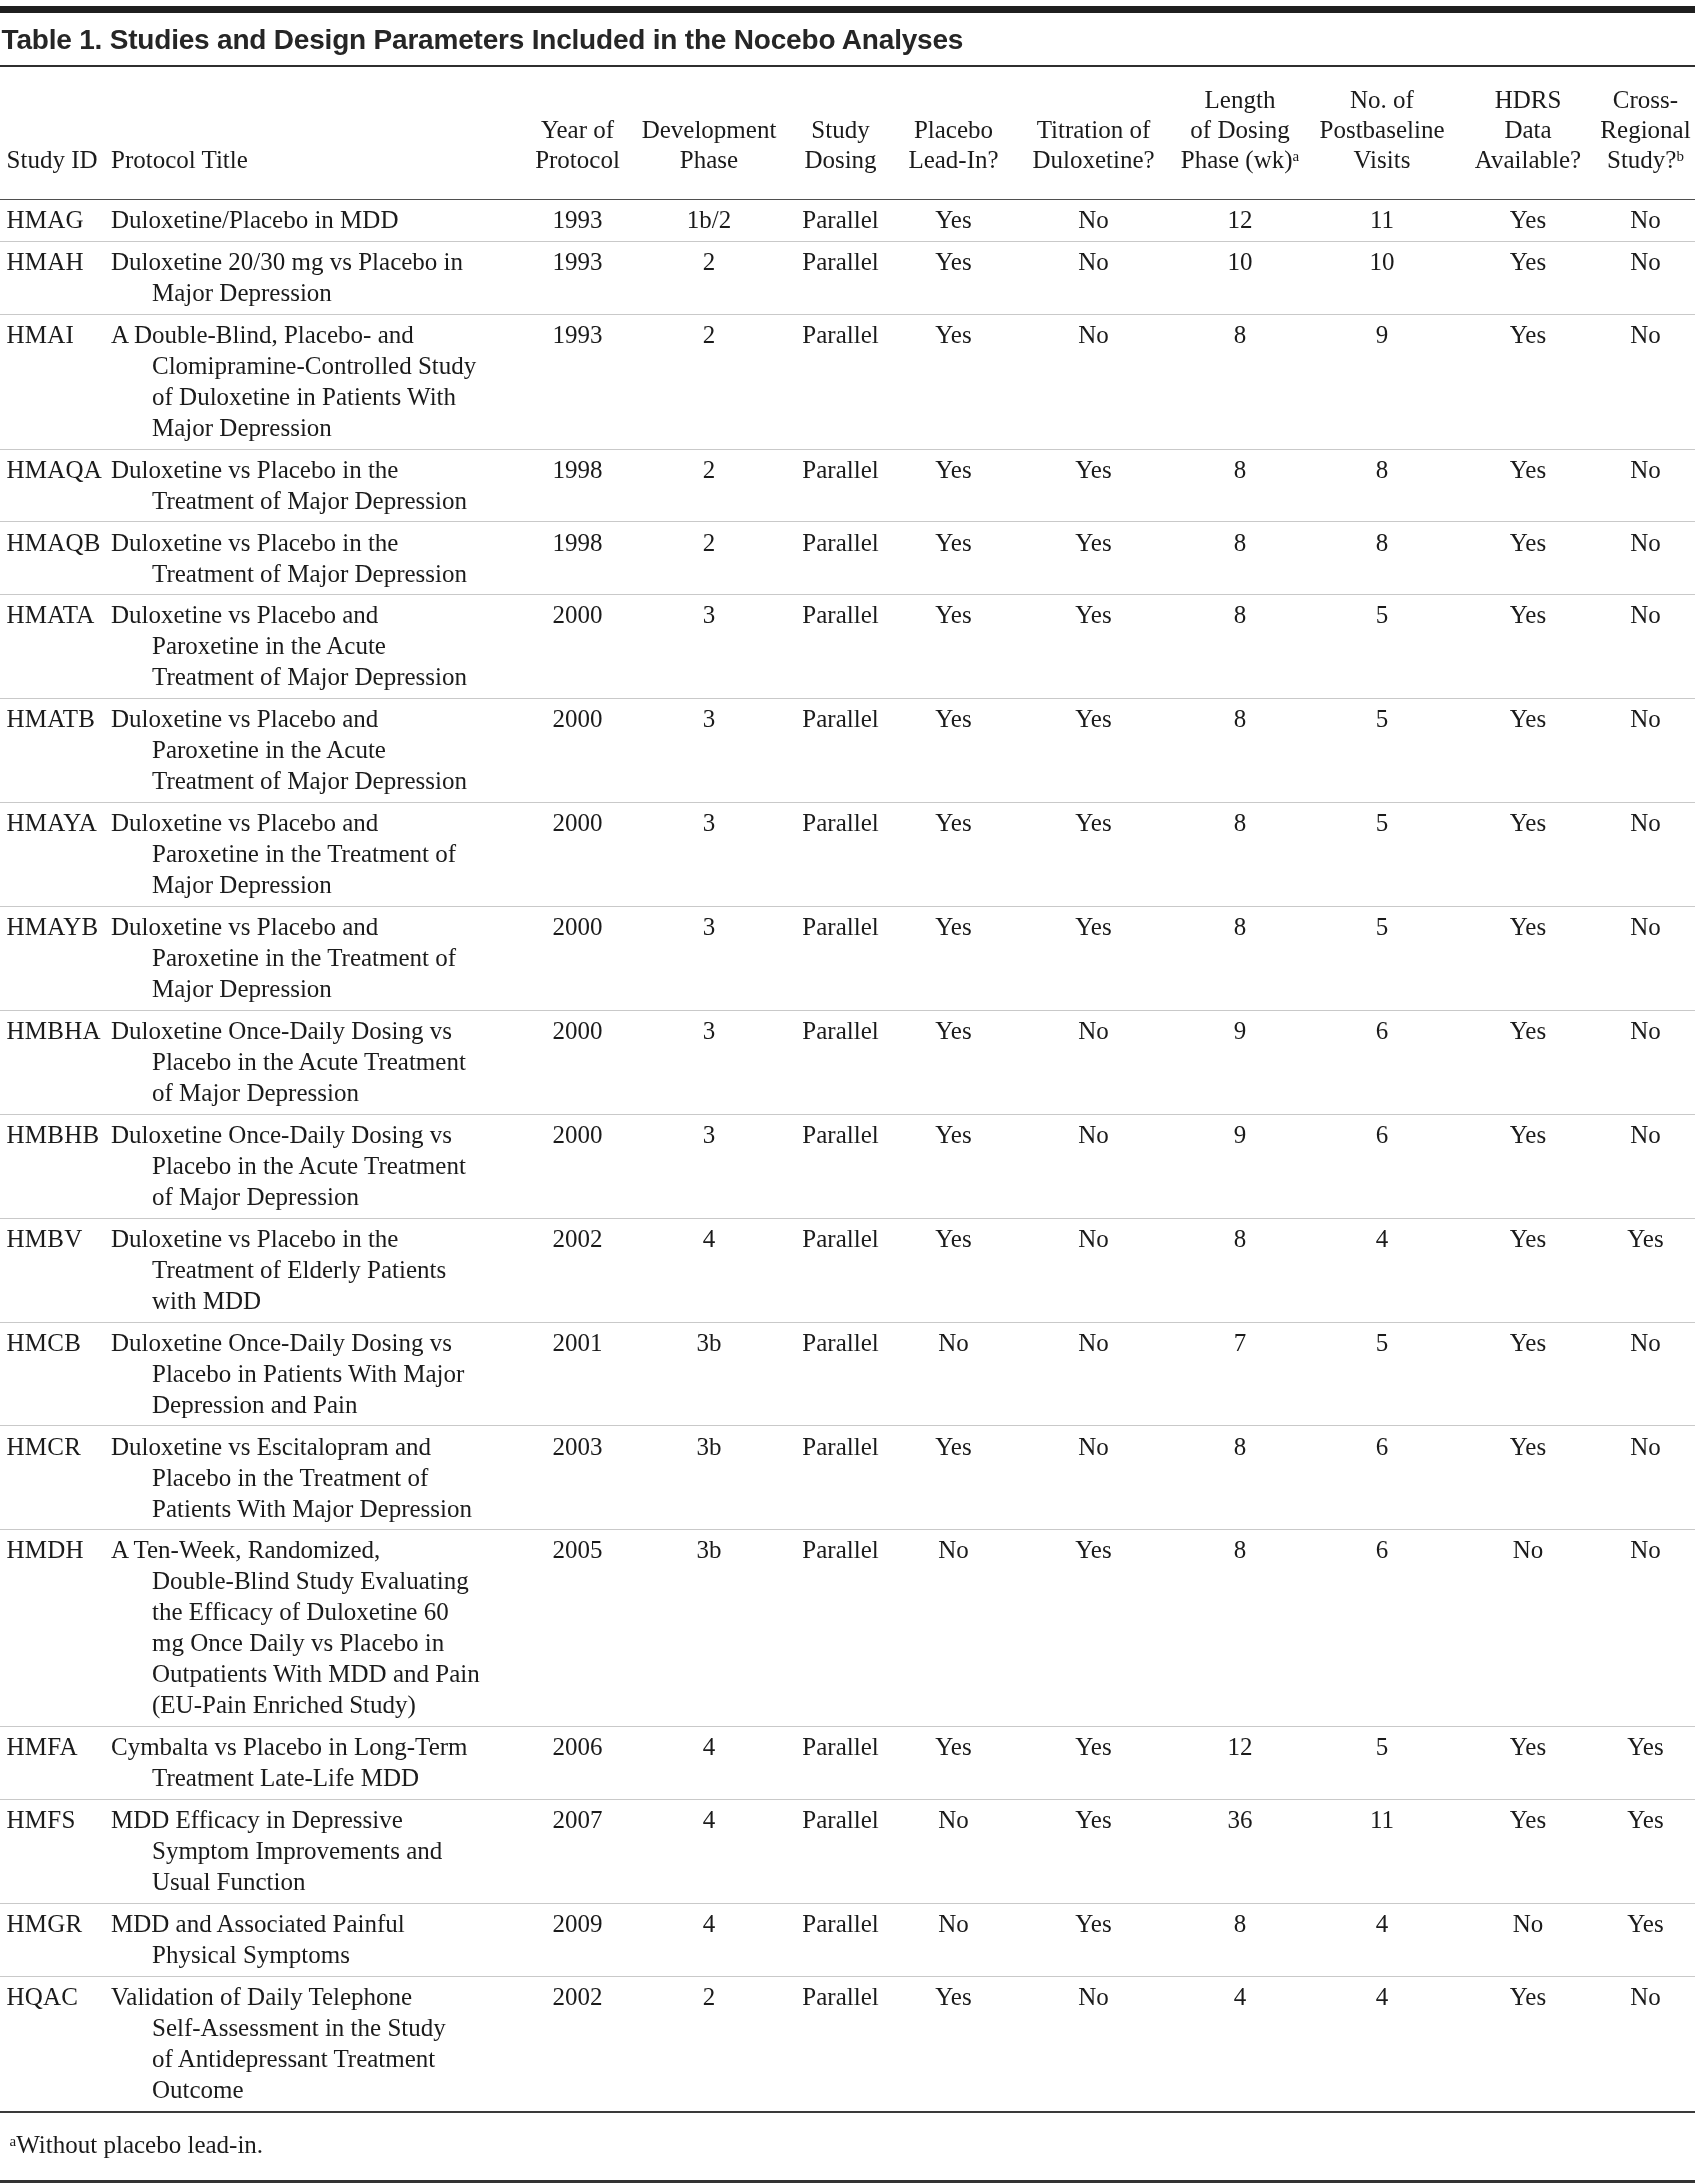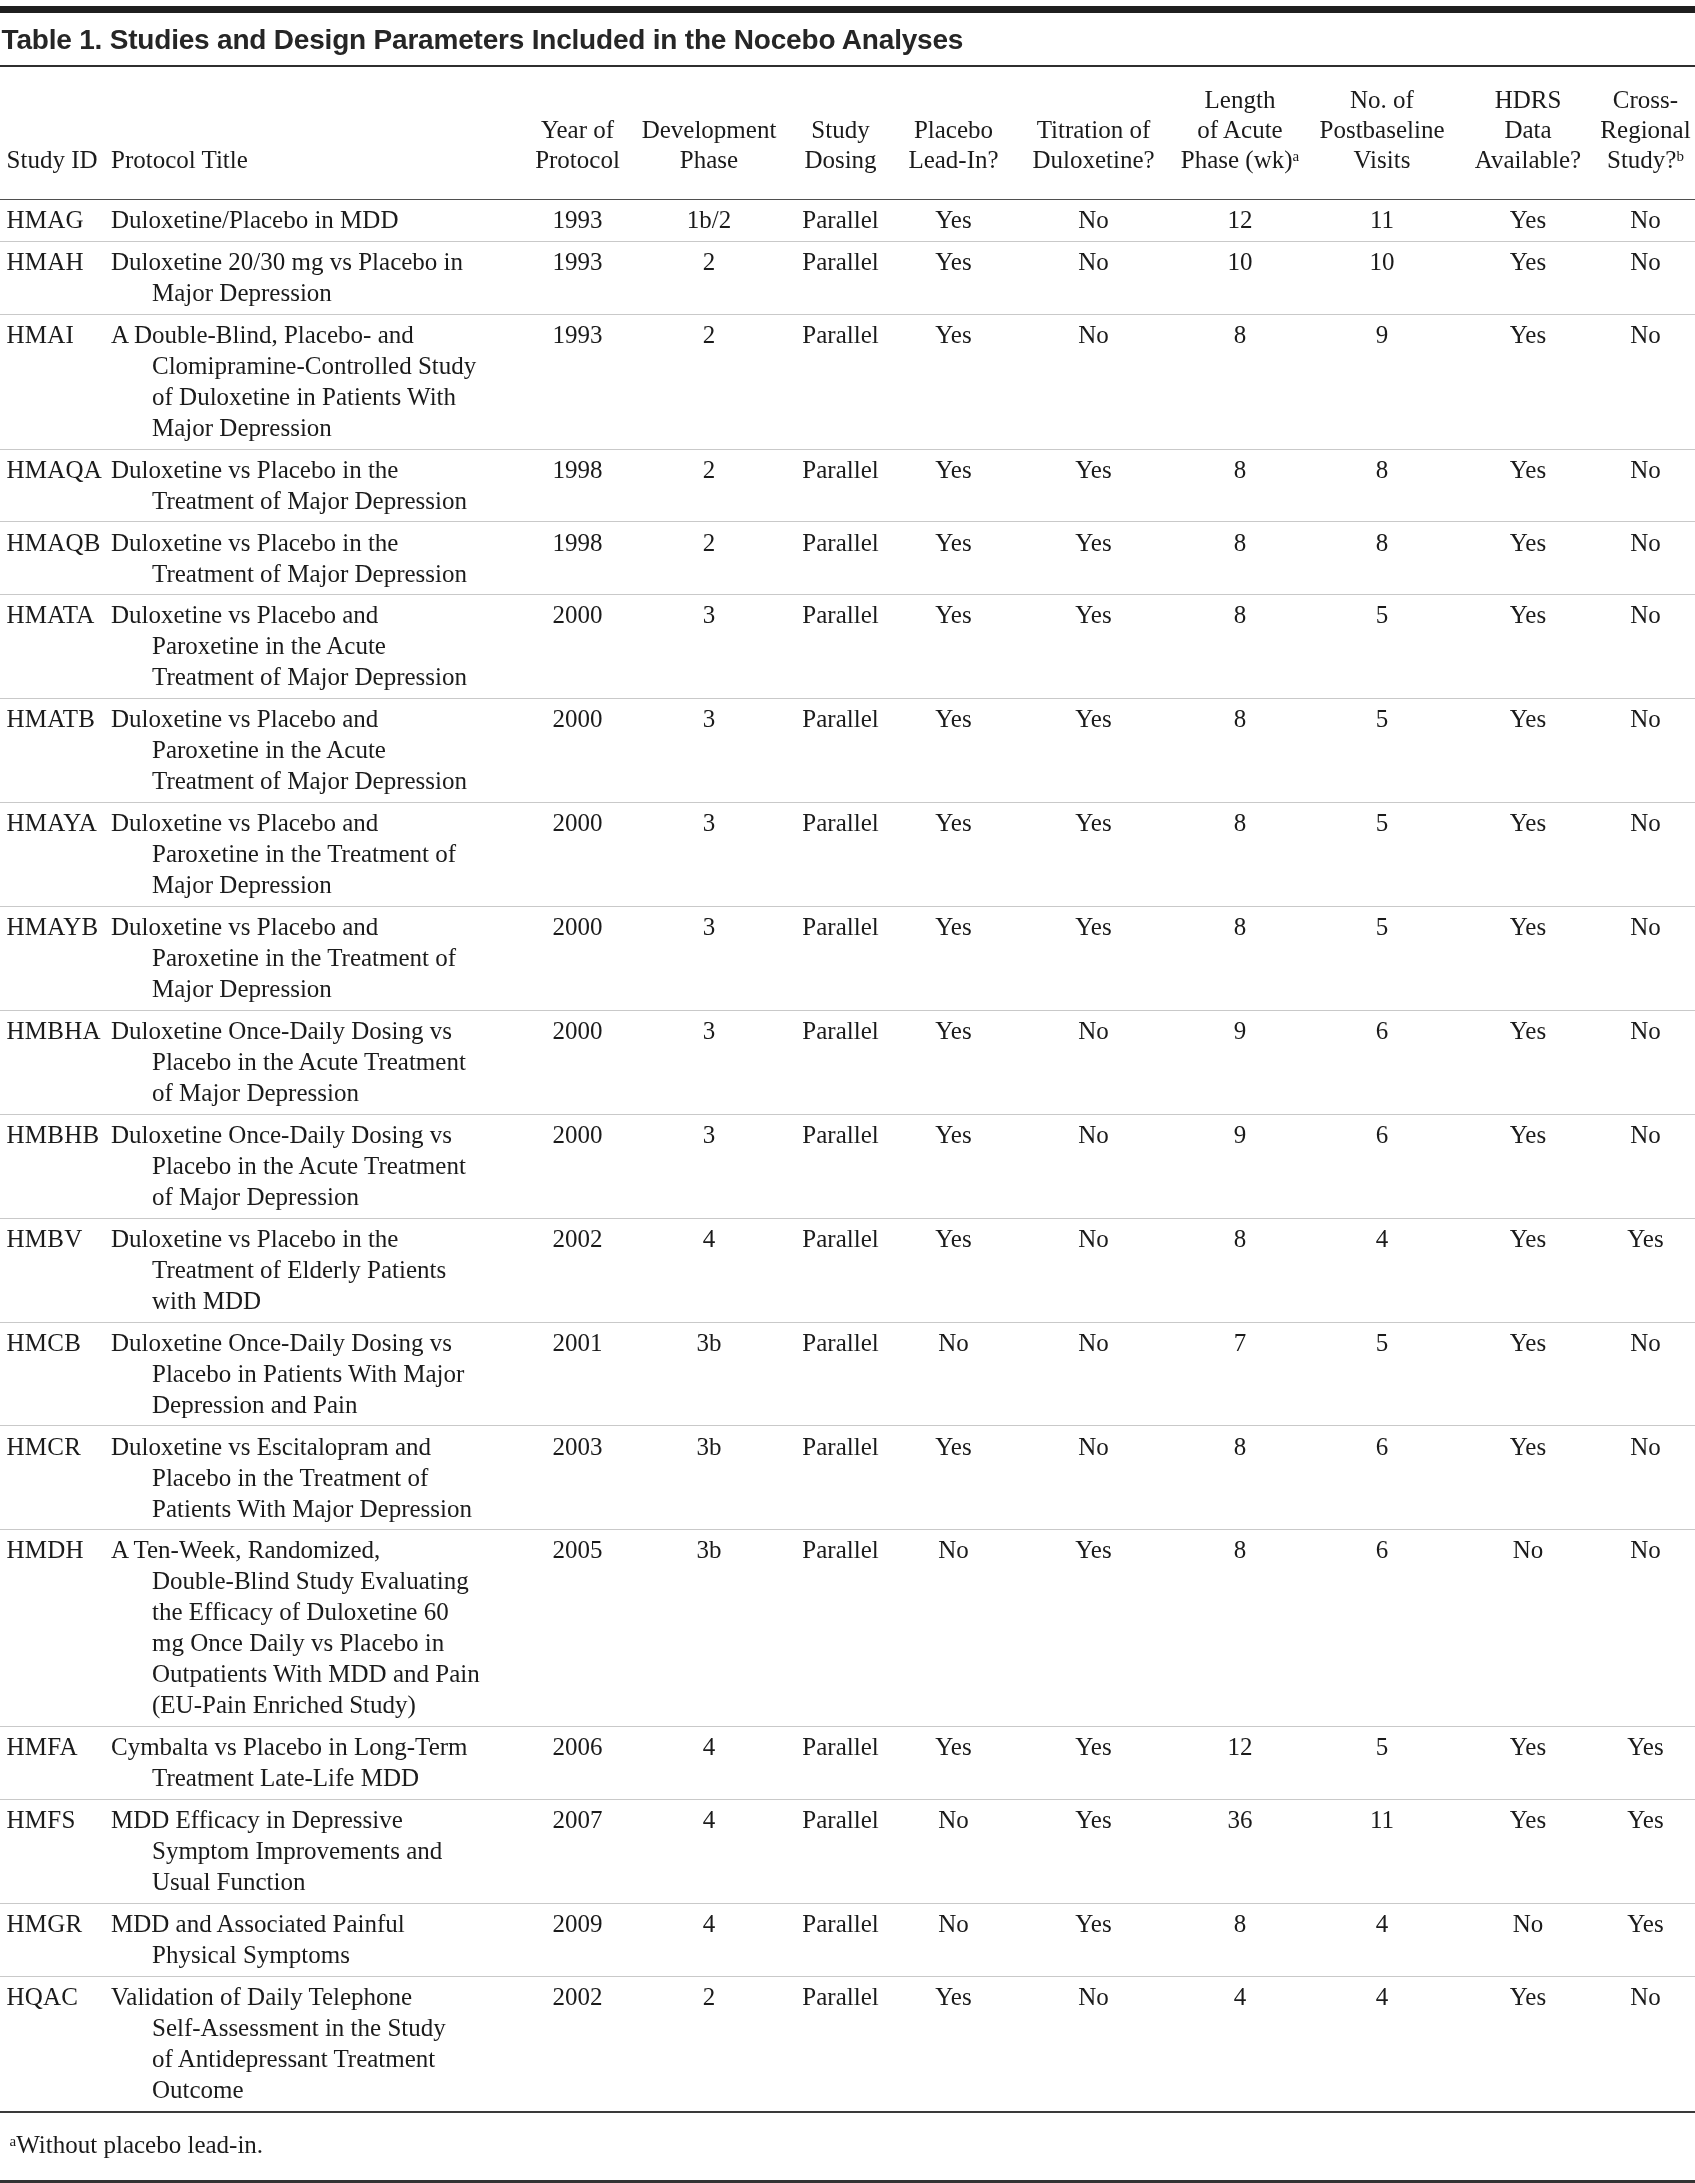--- a/index.html
+++ b/index.html
@@ -140,21 +140,21 @@
         <th class="h-center">
           <div>Placebo</div>
           <div>Lead-In?</div>
         </th>
         <th class="h-center">
           <div>Titration of</div>
           <div>Duloxetine?</div>
         </th>
         <th class="h-center">
           <div>Length</div>
-          <div>of Acute</div>
+          <div>of Dosing</div>
           <div><span>Phase (wk)</span><sup>a</sup></div>
         </th>
         <th class="h-center">
           <div>No. of</div>
           <div>Postbaseline</div>
           <div>Visits</div>
         </th>
         <th class="h-center">
           <div>HDRS</div>
           <div>Data</div>

